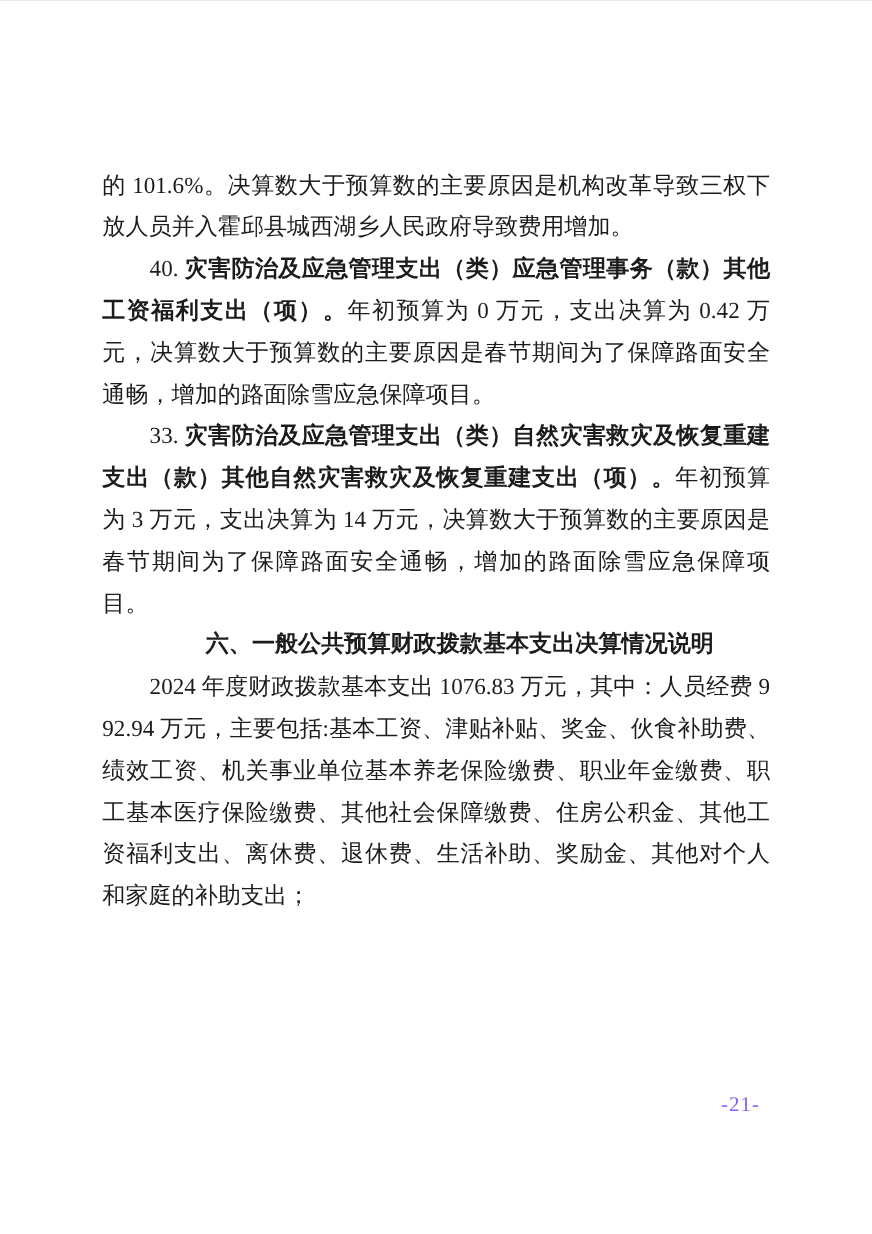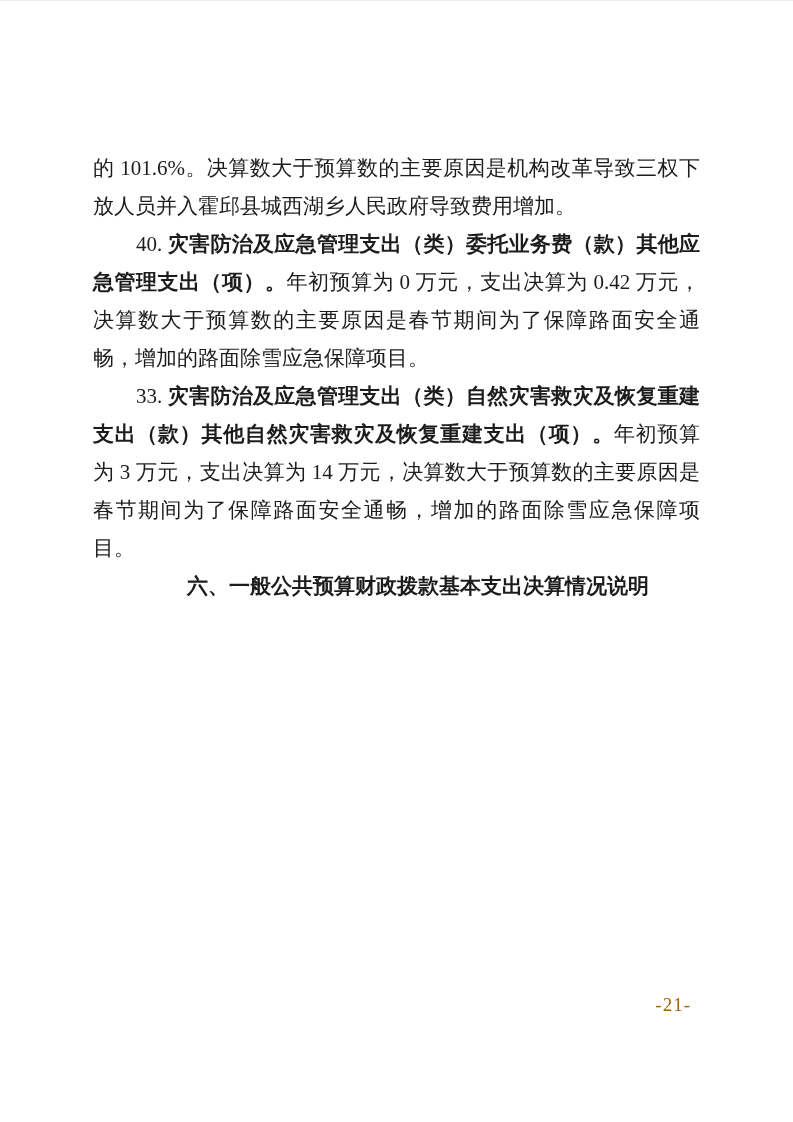--- a/index.html
+++ b/index.html
@@ -43,27 +43,28 @@
   }
   .run { font-weight: 400; }
   .run.bold { font-weight: 700; }
   .page-number {
     position: absolute;
     top: 992px;
     right: 102px;
     font-size: 19px;
     line-height: 24px;
     letter-spacing: 1px;
-    color: #a16207;
+    color: #8b5cf6;
   }
 </style>
 </head>
 <body>
 
 <div class="page">
   <div class="content">
       <p class="para body"><span class="run">的 101.6%。决算数大于预算数的主要原因是机构改革导致三权下放人员并入霍邱县城西湖乡人民政府导致费用增加。</span></p>
-      <p class="para body indent"><span class="run">40. </span><span class="run bold">灾害防治及应急管理支出（类）委托业务费（款）其他应急管理支出（项）。</span><span class="run">年初预算为 0 万元，支出决算为 0.42 万元，决算数大于预算数的主要原因是春节期间为了保障路面安全通畅，增加的路面除雪应急保障项目。</span></p>
+      <p class="para body indent"><span class="run">40. </span><span class="run bold">灾害防治及应急管理支出（类）应急管理事务（款）其他工资福利支出（项）。</span><span class="run">年初预算为 0 万元，支出决算为 0.42 万元，决算数大于预算数的主要原因是春节期间为了保障路面安全通畅，增加的路面除雪应急保障项目。</span></p>
       <p class="para body indent"><span class="run">33. </span><span class="run bold">灾害防治及应急管理支出（类）自然灾害救灾及恢复重建支出（款）其他自然灾害救灾及恢复重建支出（项）。</span><span class="run">年初预算为 3 万元，支出决算为 14 万元，决算数大于预算数的主要原因是春节期间为了保障路面安全通畅，增加的路面除雪应急保障项目。</span></p>
       <p class="para heading indent"><span class="run bold">六、一般公共预算财政拨款基本支出决算情况说明</span></p>
+      <p class="para body indent"><span class="run">2024 年度财政拨款基本支出 1076.83 万元，其中：人员经费 992.94 万元，主要包括:基本工资、津贴补贴、奖金、伙食补助费、绩效工资、机关事业单位基本养老保险缴费、职业年金缴费、职工基本医疗保险缴费、其他社会保障缴费、住房公积金、其他工资福利支出、离休费、退休费、生活补助、奖励金、其他对个人和家庭的补助支出；</span></p>
     </div>
   <div class="page-number">-21-</div>
 </div>
 
 </body></html>

